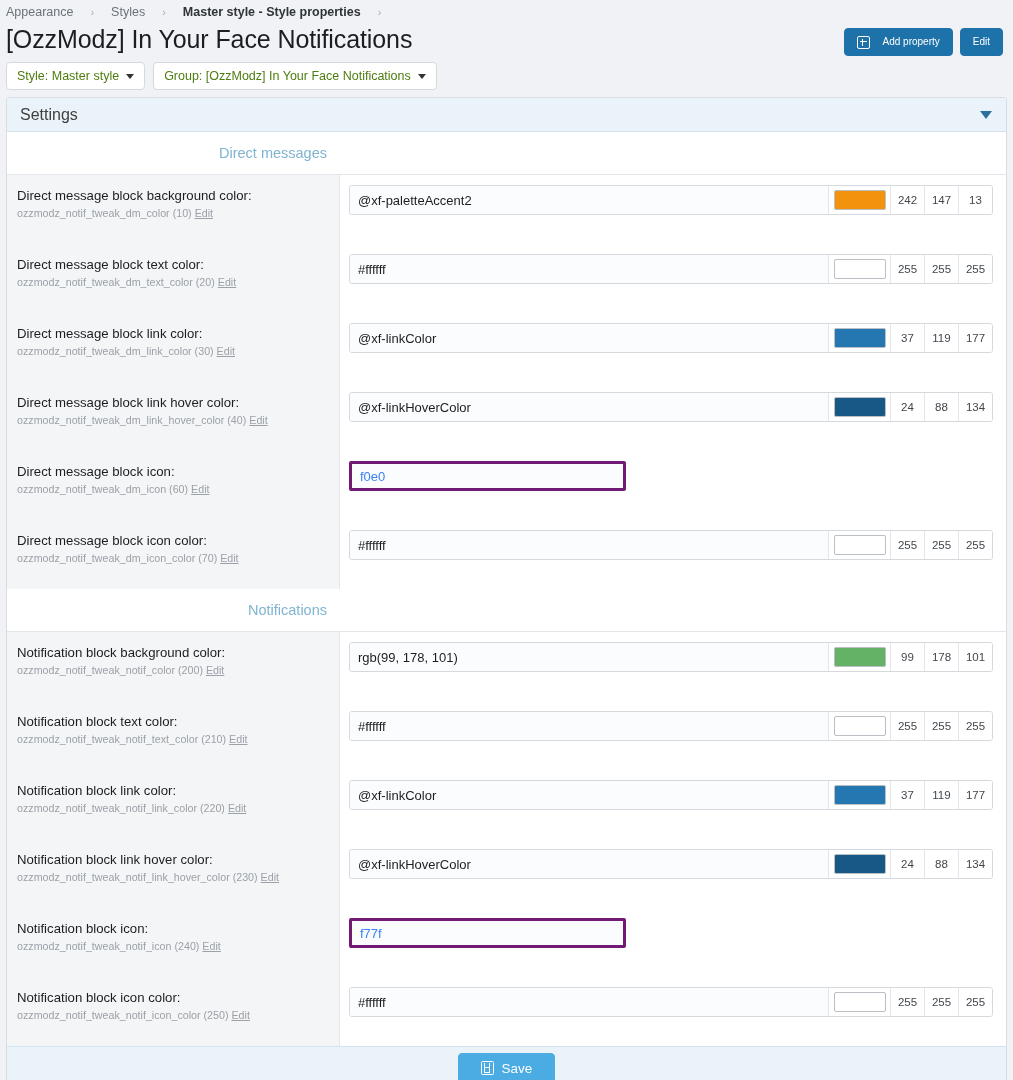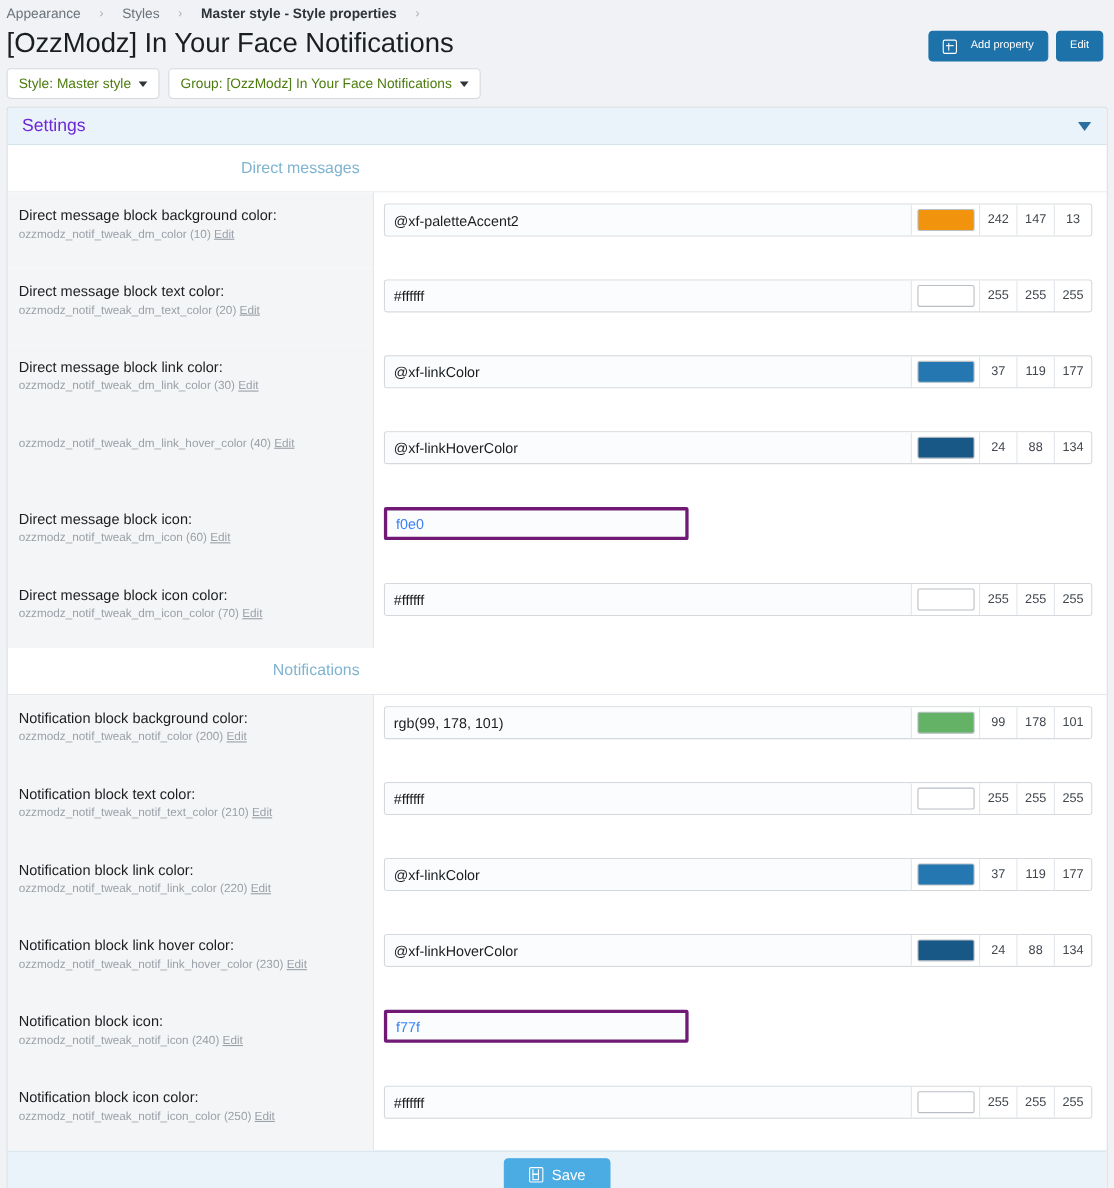--- a/index.html
+++ b/index.html
@@ -115,21 +115,21 @@
     background: #eaf3f9;
     border-bottom: 1px solid #d3e2ec;
     height: 34px;
     display: flex;
     align-items: center;
     justify-content: space-between;
     padding: 0 14px 0 13px;
   }
   .block-header-title {
     font-size: 16px;
-    color: #6d28d9;
+    color: #404040;
     font-weight: normal;
   }
   .chev-down {
     width: 0; height: 0;
     border-left: 6px solid transparent;
     border-right: 6px solid transparent;
     border-top: 8px solid #2a6f9e;
     cursor: pointer;
   }
 
@@ -388,20 +388,21 @@
               <div class="swatch" style="background: rgb(37, 119, 177);"></div>
             </div>
             <div class="rgb-cell">37</div>
             <div class="rgb-cell">119</div>
             <div class="rgb-cell">177</div>
           </div>
         </div>
       </div>
       <div class="row">
         <div class="row-label">
+          <span class="lbl">Direct message block link hover color:</span>
           <span class="sub"><span>ozzmodz_notif_tweak_dm_link_hover_color (40) </span><span class="edit">Edit</span></span>
         </div>
         <div class="row-field">
           <div class="color-group">
             <input class="value" type="text" value="@xf-linkHoverColor" style="">
             <div class="swatch-cell">
               <div class="swatch" style="background: rgb(24, 88, 134);"></div>
             </div>
             <div class="rgb-cell">24</div>
             <div class="rgb-cell">88</div>

